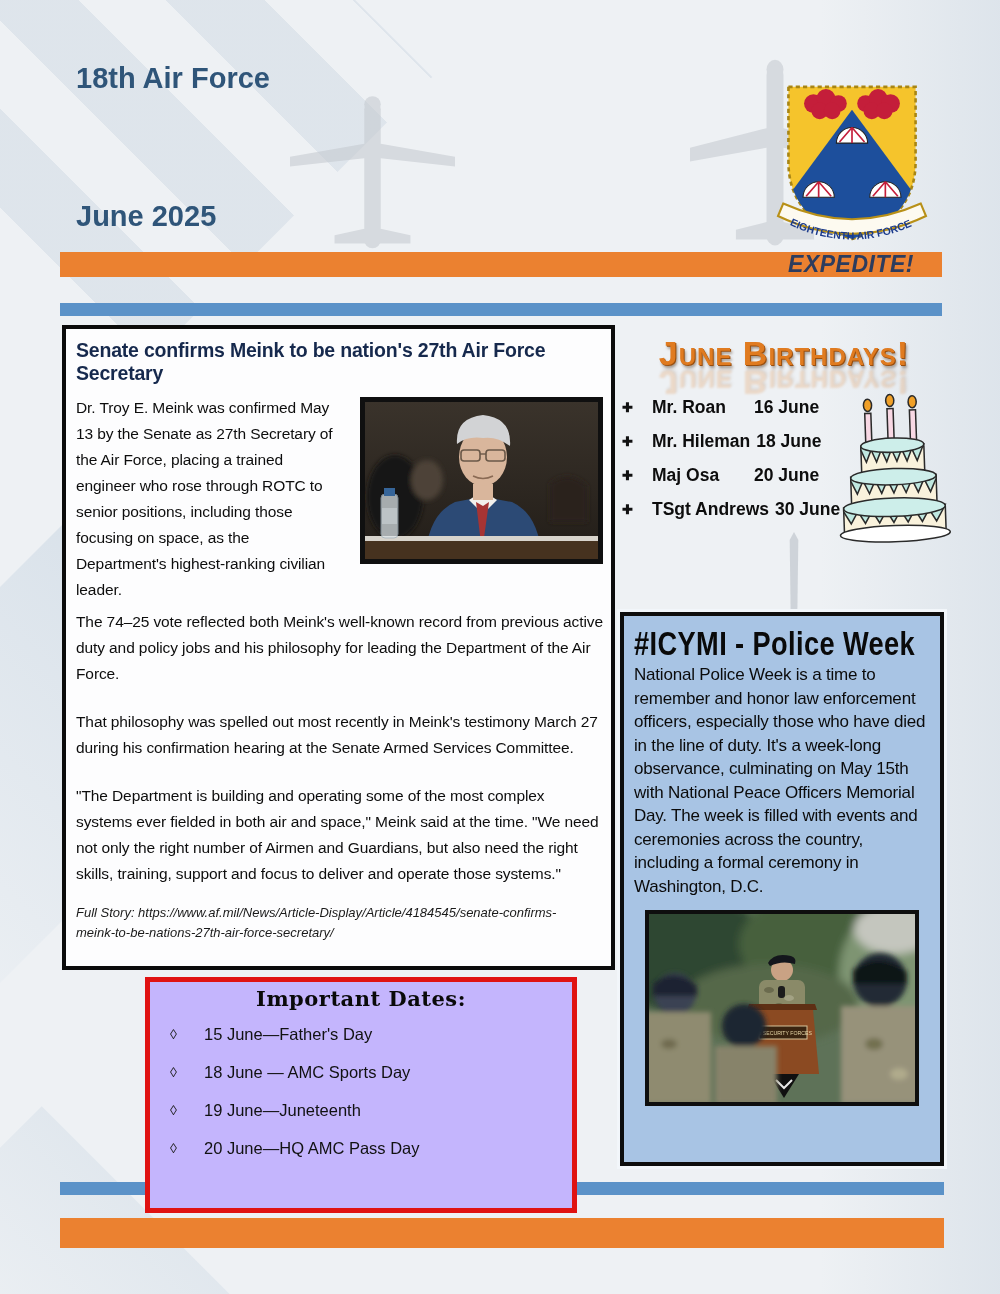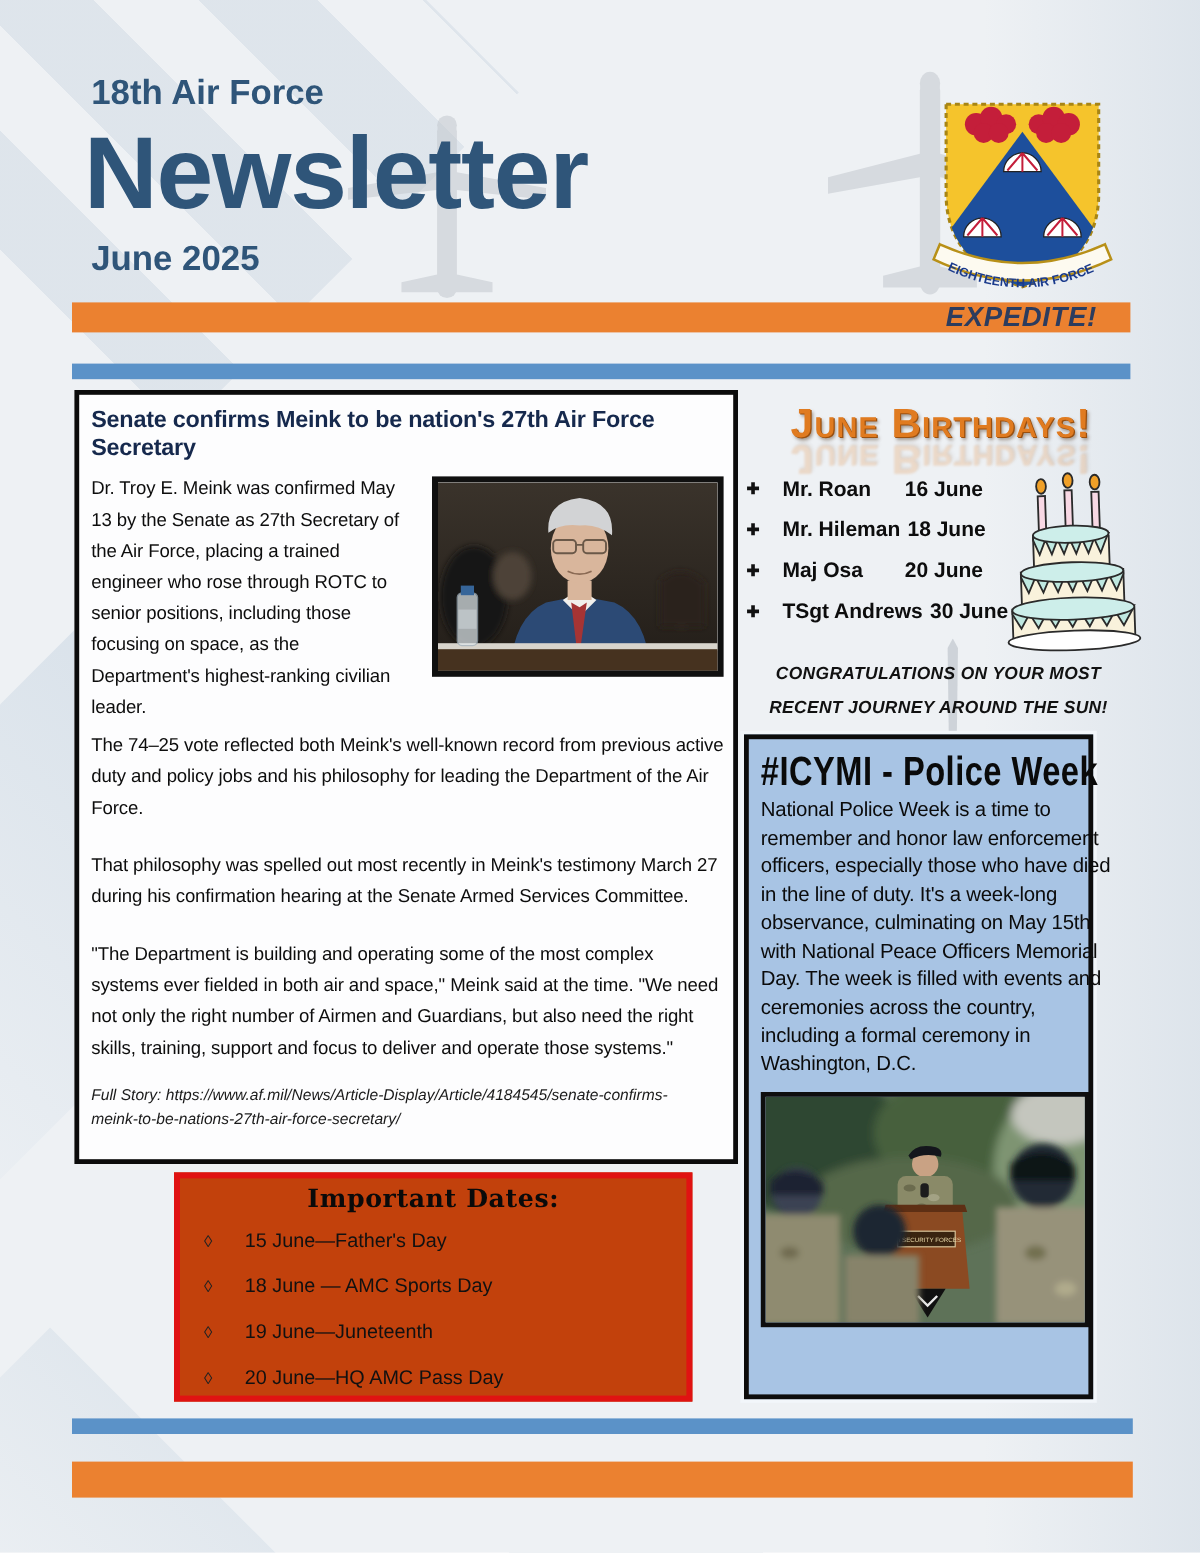--- a/index.html
+++ b/index.html
@@ -43,22 +43,22 @@
   .article-row{display:flex;gap:18px;margin-top:10px;}
   .para1{width:280px;}
   .body-text{font-size:15.5px;line-height:26px;color:#0d0d0d;letter-spacing:-0.1px;margin:0;}
   .photo-frame{border:5px solid #101010;width:233px;height:157px;flex:none;margin-top:2px;}
   .para2{margin-top:6px;}
   .para3{margin-top:22px;}
   .para4{margin-top:22px;}
   .full-story{margin-top:16px;font-style:italic;font-size:13px;line-height:20px;color:#1a1a1a;width:505px;}
 
   
-  .dates-box{position:absolute;left:145px;top:977px;width:432px;height:191px;border:5px solid #E01212;
-    background:#c2410c;box-sizing:border-box;z-index:3;}
+  .dates-box{position:absolute;left:145px;top:977px;width:432px;height:236px;border:5px solid #E01212;
+    background:#c4b5fd;box-sizing:border-box;z-index:3;}
   .dates-title{text-align:center;font-family:"DejaVu Serif",serif;font-weight:bold;font-size:21px;
     margin-top:4px;letter-spacing:0.5px;color:#0a0a0a;}
   .dates-list{margin-top:4px;}
   .date-item{display:flex;align-items:center;height:38px;padding-left:20px;font-size:16.5px;color:#111;}
   .diamond-bullet{width:34px;font-size:14px;color:#222;}
 
   
   .bday-title-wrap{position:absolute;left:628px;top:334px;width:312px;text-align:center;z-index:2;}
   .bday-title{font-variant:small-caps;font-weight:bold;font-size:34px;letter-spacing:1px;color:#E07B20;
     text-shadow:1px 1px 0 #9a4f0e,2px 3px 3px rgba(60,30,5,0.45);}
@@ -68,21 +68,21 @@
   .plus-bullet{width:30px;font-size:13px;font-weight:bold;color:#111;}
   .bday-name{min-width:96px;padding-right:6px;white-space:nowrap;}
   .bday-date{white-space:nowrap;}
   .cake{position:absolute;left:833px;top:388px;width:120px;height:155px;transform:rotate(-2deg);z-index:2;}
   .obelisk{position:absolute;left:782px;top:532px;width:24px;height:80px;background:#b9c0c7;opacity:0.6;
     clip-path:polygon(50% 0,68% 10%,64% 100%,36% 100%,32% 10%);z-index:1;}
   .congrats{position:absolute;left:620px;top:548px;width:324px;text-align:center;font-style:italic;
     font-weight:bold;font-size:14.5px;line-height:28px;letter-spacing:0.3px;color:#111;z-index:2;}
 
   
-  .icymi-box{position:absolute;left:620px;top:612px;width:291px;height:554px;background:#A8C4E4;
+  .icymi-box{position:absolute;left:620px;top:612px;width:324px;height:554px;background:#A8C4E4;
     border:4px solid #0d0d0d;box-shadow:0 0 0 3px #f2f6fa;box-sizing:border-box;padding:4px 10px;z-index:3;}
   .icymi-title{font-size:34px;font-weight:800;color:#0a0a0a;transform:scaleX(0.80);transform-origin:left center;
     white-space:nowrap;letter-spacing:0.5px;margin-top:4px;}
   .icymi-body{font-size:17px;line-height:23.5px;color:#0b0b0b;width:298px;letter-spacing:-0.2px;}
   .icymi-photo{margin:12px auto 0;width:266px;height:188px;border:4px solid #0e0e0e;overflow:hidden;}
 </style>
 </head>
 <body>
 
 <div class="page">
@@ -107,21 +107,20 @@
       <g fill="#c3c8ce">
         <circle cx="50" cy="10" r="5"></circle>
         <rect x="45" y="8" width="10" height="92" rx="5"></rect>
         <polygon points="0,50 45,40 55,40 100,50 100,57 55,50 45,50 0,57"></polygon>
         <polygon points="27,92 45,88 55,88 73,92 73,97 27,97"></polygon>
       </g>
     </svg>
   </div>
 
   <div class="kicker">18th Air Force</div>
-  <div class="masthead">Newsletter</div>
   <div class="issue-date">June 2025</div>
 
   <div class="emblem">
     <svg viewBox="0 0 170 190" width="178" height="198">
       <defs>
         <clipPath id="shieldClip">
           <path d="M24 20 H146 V92 Q146 146 85 166 Q24 146 24 92 Z"></path>
         </clipPath>
         <path id="scrollPath" d="M20 150 Q85 183 150 150"></path>
         <g id="chute">
@@ -256,24 +255,20 @@
         <ellipse cx="59" cy="87" rx="42" ry="8" fill="#cdeeea"></ellipse>
         <rect x="9" y="118" width="100" height="24" fill="#f9f2dc"></rect>
         <path d="M9 116 L9 120 L16 132 L23 120 L30 132 L37 120 L44 132 L51 120 L58 132 L65 120 L72 132 L79 120 L86 132 L93 120 L100 132 L107 120 L109 116 Z" fill="#bfe8e0"></path>
         <ellipse cx="59" cy="117" rx="50" ry="9" fill="#cdeeea"></ellipse>
         <ellipse cx="59" cy="143" rx="54" ry="8" fill="#ffffff"></ellipse>
       </g>
     </svg>
   </div>
 
   <div class="obelisk"></div>
-  <div class="congrats">
-    <div>CONGRATULATIONS ON YOUR MOST</div>
-    <div>RECENT JOURNEY AROUND THE SUN!</div>
-  </div>
 
   <div class="icymi-box">
     <div class="icymi-title">#ICYMI - Police Week</div>
     <div class="icymi-body">National Police Week is a time to remember and honor law enforcement officers, especially those who have died in the line of duty. It's a week-long observance, culminating on May 15th with National Peace Officers Memorial Day. The week is filled with events and ceremonies across the country, including a formal ceremony in Washington, D.C.</div>
     <div class="icymi-photo">
       <svg viewBox="0 0 266 188" width="266" height="188">
         <defs>
           <filter id="blur4">
               <feGaussianBlur stdDeviation="4"></feGaussianBlur>
             </filter>

